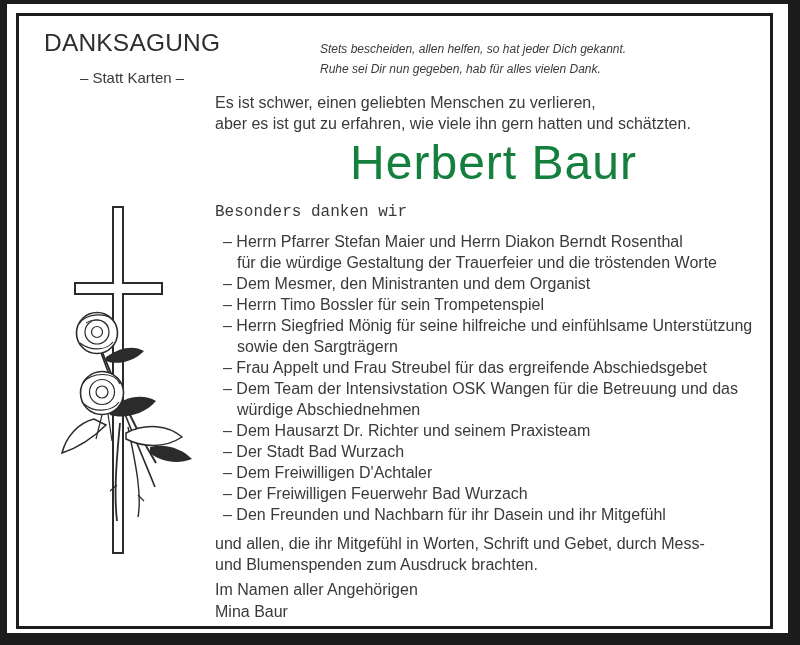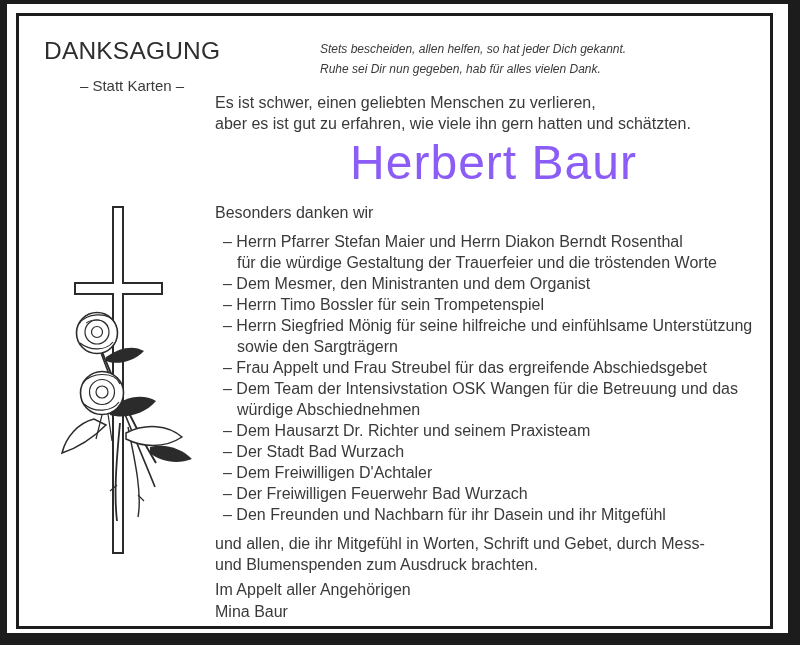--- a/index.html
+++ b/index.html
@@ -21,36 +21,36 @@
     position:absolute;inset:0;
     border-style:solid;border-color:var(--frame);
     border-width:4px 12px 12px 7px;
     pointer-events:none;
   }
   .frame-inner{
     position:absolute;left:16px;top:13px;right:27px;bottom:16px;
     border:3px solid var(--frame);
     pointer-events:none;
   }
-  .title-block{position:absolute;left:44px;top:38px;width:176px;text-align:center;}
+  .title-block{position:absolute;left:44px;top:30px;width:176px;text-align:center;}
   .title{font-size:24.5px;line-height:26px;letter-spacing:.2px;color:#2e2e2e;}
   .subtitle{font-size:15px;line-height:16px;margin-top:14px;}
   .epitaph{
     position:absolute;left:320px;top:40px;
     font-style:italic;font-size:12px;line-height:19.5px;
     white-space:pre-line;
   }
   .intro{position:absolute;left:215px;top:92px;font-size:16px;line-height:21px;white-space:pre-line;}
   .deceased-name{
     position:absolute;left:215px;top:139px;width:557px;
     text-align:center;font-size:48px;line-height:48px;
-    letter-spacing:1px;color:#8b5cf6;
+    letter-spacing:1px;color:#15803d;
   }
   .main-col{position:absolute;left:215px;top:202px;width:558px;font-size:16px;line-height:21px;}
-  .thanks-heading{margin:0 0 2px 0;}
+  .thanks-heading{margin:0 0 2px 0;font-family:Liberation Mono, monospace;}
   .thanks-list{margin:8px;padding:0;list-style:none;}
   .thanks-item{padding-left:14px;text-indent:-14px;white-space:pre-line;}
   .closing{white-space:pre-line;}
   .footer-row{display:flex;margin-top:4px;line-height:22px;}
   .place-date{width:297px;flex:none;}
   .signature{white-space:pre-line;}
   .cross-graphic{position:absolute;left:60px;top:195px;width:140px;height:380px;}
 </style>
 </head>
 <body>
@@ -125,18 +125,18 @@
       <li class="thanks-item">– Dem Hausarzt Dr. Richter und seinem Praxisteam</li>
       <li class="thanks-item">– Der Stadt Bad Wurzach</li>
       <li class="thanks-item">– Dem Freiwilligen D'Achtaler</li>
       <li class="thanks-item">– Der Freiwilligen Feuerwehr Bad Wurzach</li>
       <li class="thanks-item">– Den Freunden und Nachbarn für ihr Dasein und ihr Mitgefühl</li>
     </ul>
     <div class="closing">und allen, die ihr Mitgefühl in Worten, Schrift und Gebet, durch Mess-
 und Blumenspenden zum Ausdruck brachten.</div>
 
     <div class="footer-row">
-      <div class="signature">Im Appelt aller Angehörigen
+      <div class="signature">Im Namen aller Angehörigen
 Mina Baur</div>
     </div>
   </div>
 
 </div>
 
 </body></html>

